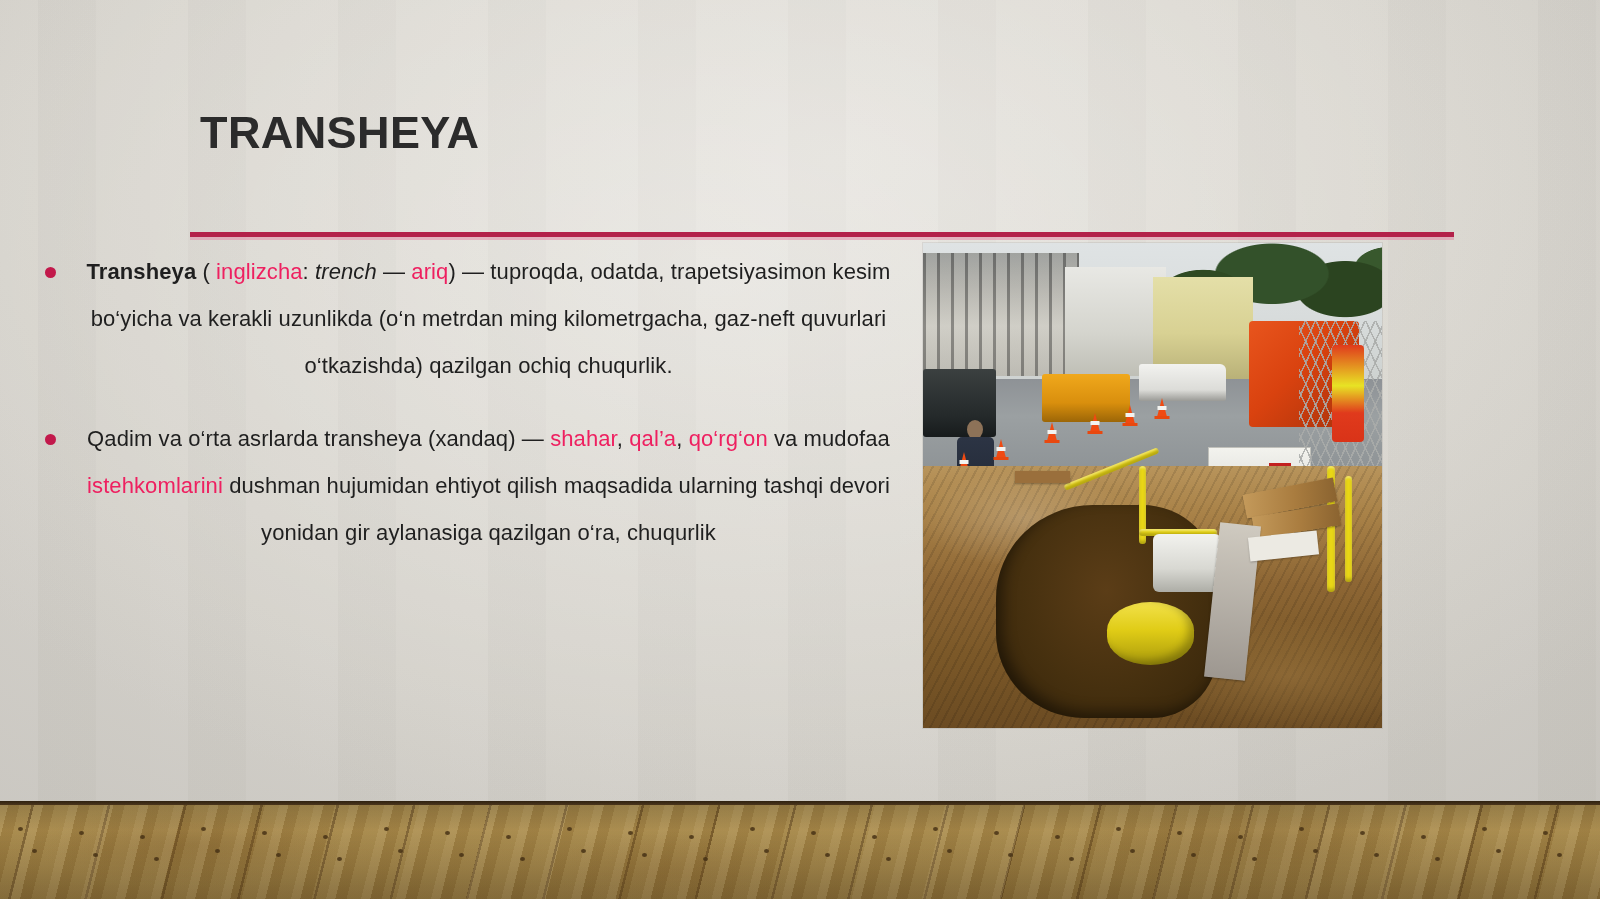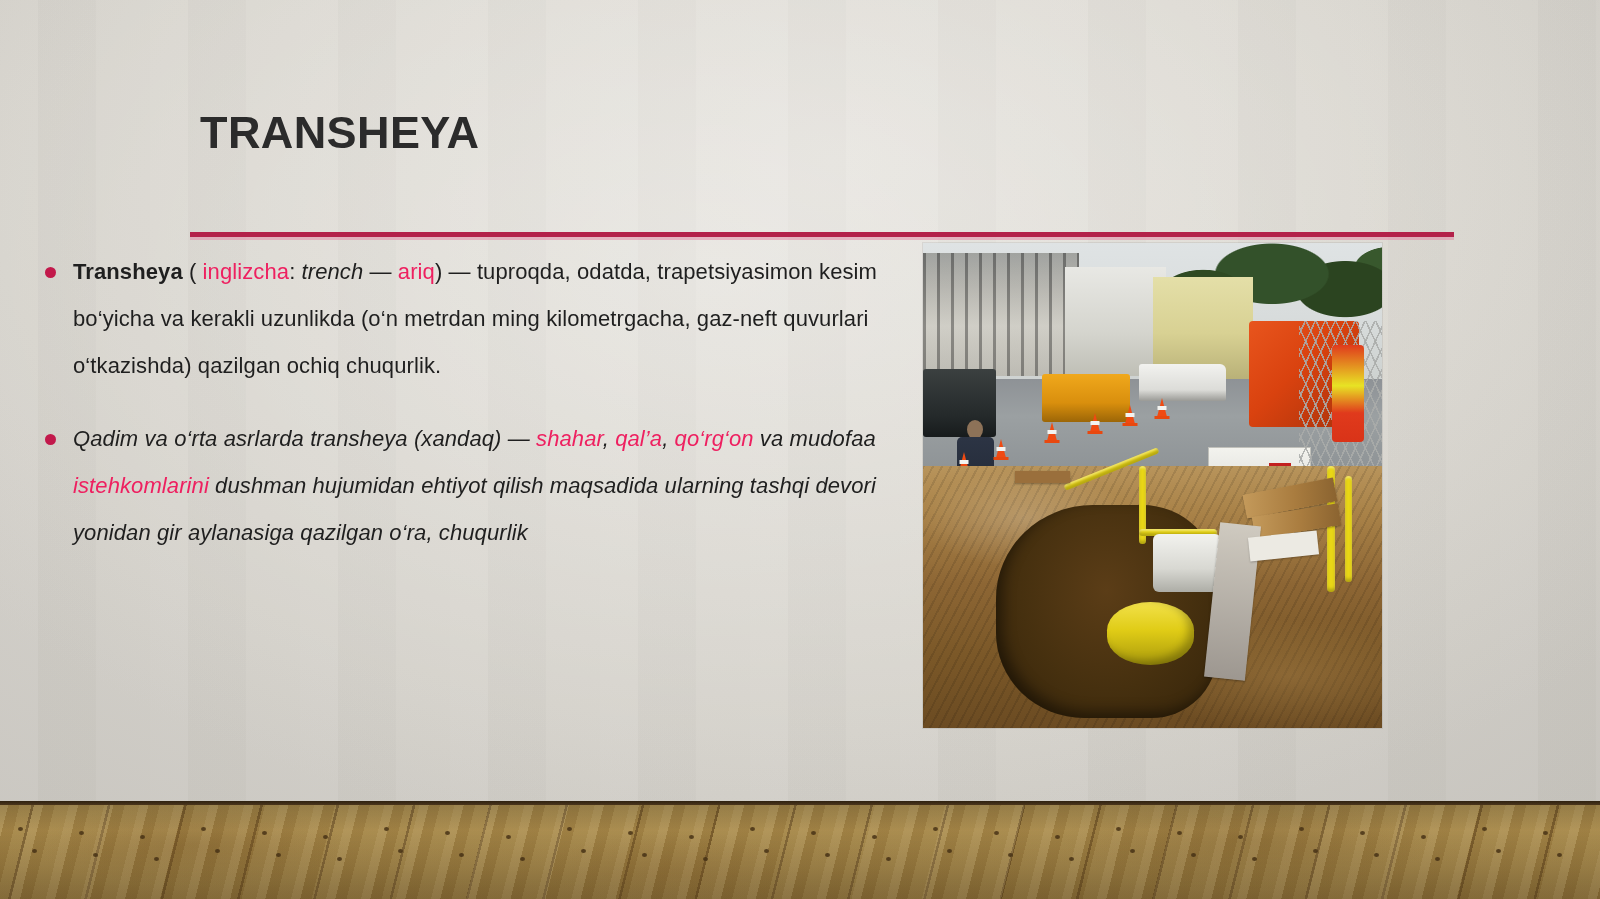--- a/index.html
+++ b/index.html
@@ -42,21 +42,21 @@
     content: "";
     position: absolute;
     inset: 0;
     pointer-events: none;
     background: radial-gradient(ellipse 1300px 820px at 45% 30%,
       rgba(255,255,255,0.30) 0%,
       rgba(255,255,255,0.06) 55%,
       rgba(0,0,0,0.05) 100%);
   }
 
-  .content-layer { position: absolute; inset: 0; z-index: 5; }
+  .content-layer { position: absolute; inset: 0; z-index: 5; text-align: center; }
 
   
   .title {
     position: absolute;
     left: 200px;
     top: 108px;
     font-size: 45px;
     font-weight: bold;
     letter-spacing: 0.4px;
     color: #2b2b2b;
@@ -86,21 +86,21 @@
 
   .bullet-item {
     position: relative;
     padding-left: 37px;
     margin-bottom: 26px;
     font-size: 22px;
     line-height: 47px;
     color: #1f1f1f;
     letter-spacing: 0.1px;
   }
-  .bullet-item:last-child { margin-bottom: 0; font-style: italic; }
+  .bullet-item:last-child { margin-bottom: 0; }
 
   .bullet-dot {
     position: absolute;
     left: 9px;
     top: 19px;
     width: 11px;
     height: 11px;
     border-radius: 50%;
     background: #c2194b;
   }

